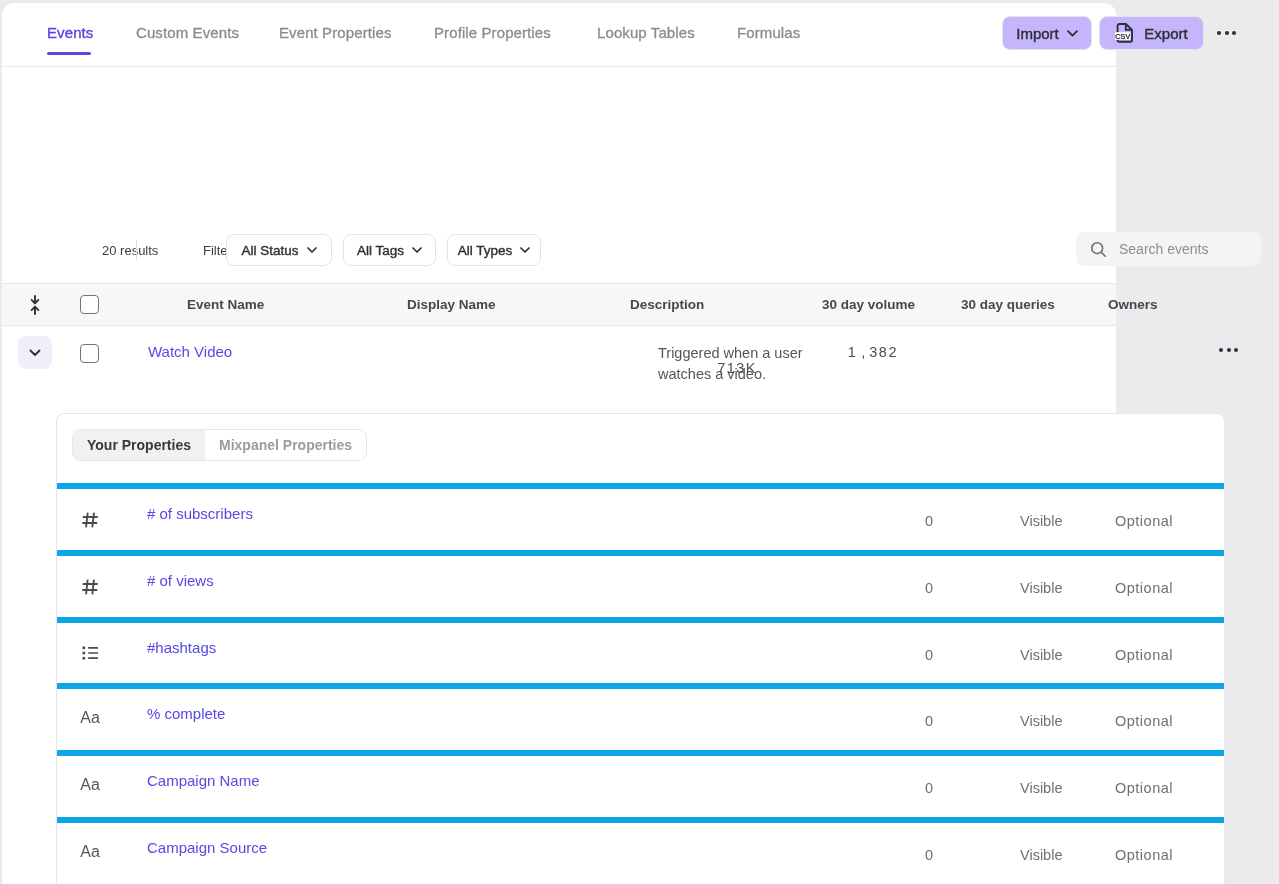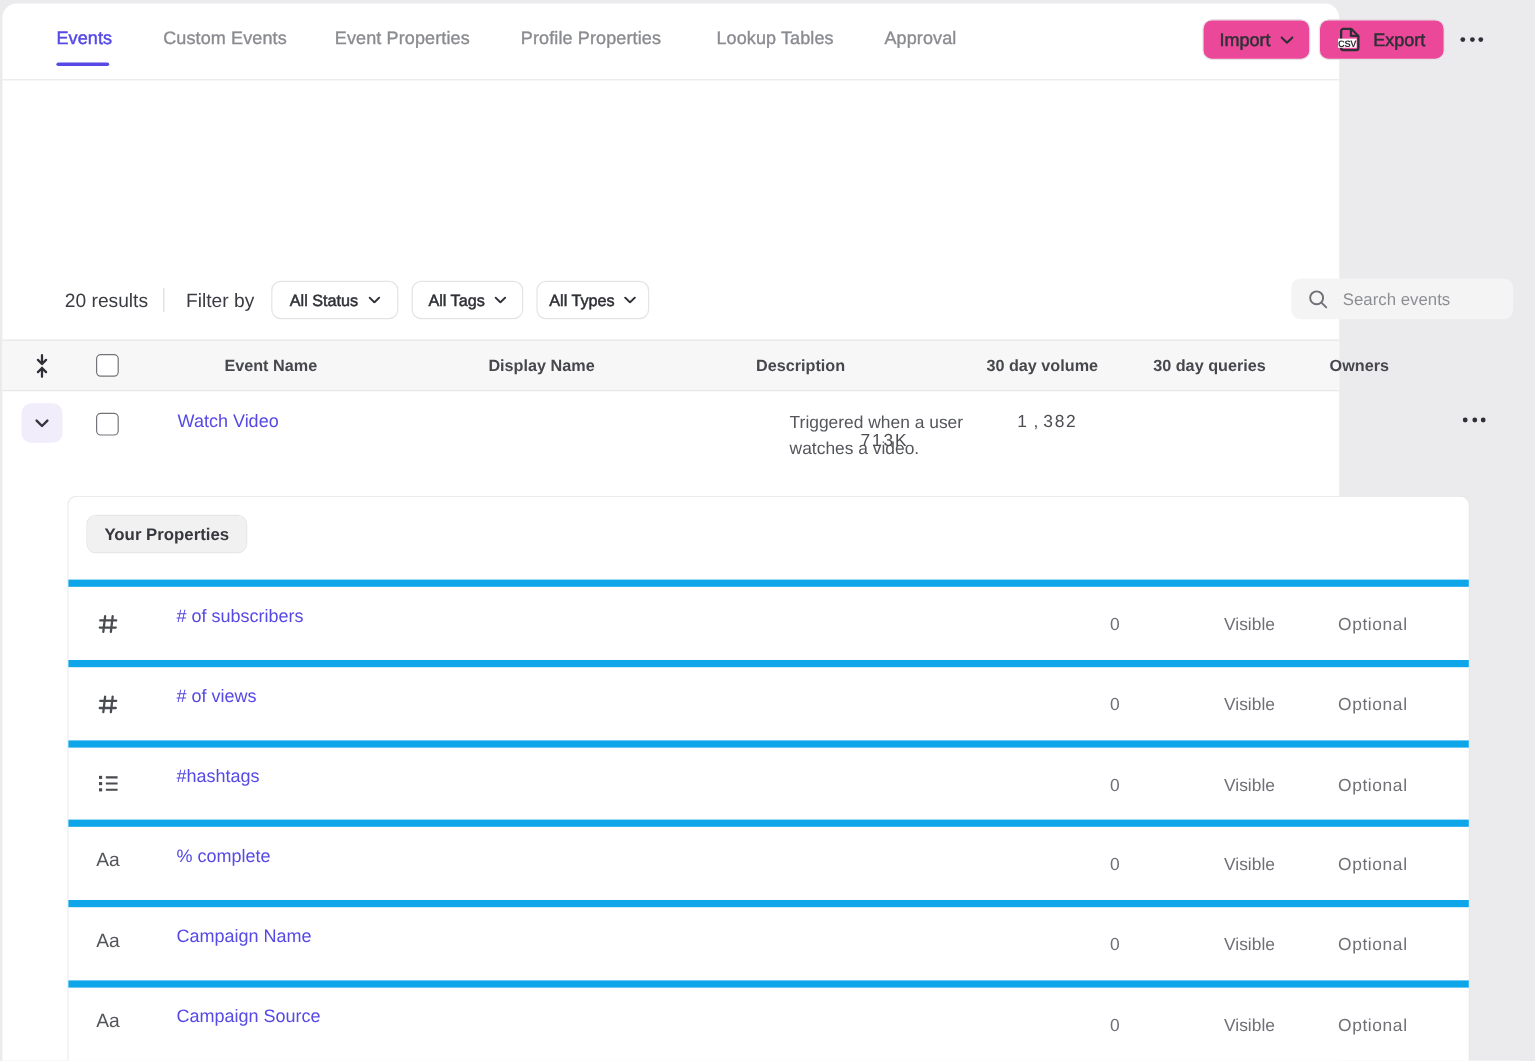--- a/index.html
+++ b/index.html
@@ -8,30 +8,30 @@
 #page { position:relative; width:1118px; height:884px; }
 .card { position:absolute; left:2px; right:2px; top:3px; bottom:0; background:#fff; border-radius:12px 12px 0 0; }
 .abs { position:absolute; }
 
 
 .navtab { position:absolute; top:24px; font-size:15px; font-weight:400; color:#8a8b90; -webkit-text-stroke:0.3px #8a8b90; letter-spacing:.1px; }
 .navtab.active { color:#5649e5; -webkit-text-stroke:0.4px #5649e5; }
 .nav-underline { position:absolute; left:47px; top:52px; width:44px; height:3px; border-radius:2px; background:#5649e5; }
 .navline { position:absolute; left:2px; right:2px; top:66px; height:1px; background:#e9e9eb; }
 
-.btn { position:absolute; display:flex; align-items:center; justify-content:center; background:#ec4899; border:1px solid #e4e4e6; border-radius:8px; font-size:15px; font-weight:400; color:#2f3037; -webkit-text-stroke:0.4px #2f3037; }
+.btn { position:absolute; display:flex; align-items:center; justify-content:center; background:#c4b5fd; border:1px solid #e4e4e6; border-radius:8px; font-size:15px; font-weight:400; color:#2f3037; -webkit-text-stroke:0.4px #2f3037; }
 
 
 .banner { position:absolute; left:27px; top:91px; width:1229px; height:81px; border-radius:10px; background:linear-gradient(90deg, #fbfafc 0%, #f5f1fa 35%, #eae3f7 70%, #e5ddf4 100%); box-shadow:0 4px 14px rgba(120,100,180,.14); }
 .banner h3 { position:absolute; left:19px; top:22px; font-size:14.5px; font-weight:700; color:#55565b; }
 .banner p { position:absolute; left:19px; top:46px; font-size:13px; color:#76777d; }
 .bbtn { position:absolute; top:25px; height:33px; background:#fff; border-radius:8px; display:flex; align-items:center; justify-content:center; font-size:14px; font-weight:400; color:#35363c; -webkit-text-stroke:0.35px #35363c; box-shadow:0 1px 3px rgba(0,0,0,.08); }
 
 
-.ftext { position:absolute; top:243px; font-size:16px; color:#3b3c42; }
+.ftext { position:absolute; top:243px; font-size:13px; color:#3b3c42;margin-left:48px; }
 .fdrop { position:absolute; top:234px; height:32px; border:1px solid #e4e4e6; border-radius:8px; background:#fff; display:flex; align-items:center; justify-content:center; gap:8px; font-size:13.5px; font-weight:400; color:#2f3037; -webkit-text-stroke:0.4px #2f3037; }
 .search { position:absolute; left:1076px; top:232px; width:185px; height:34px; background:#f4f4f5; border-radius:8px; display:flex; align-items:center; }
 .search span { color:#8d8e94; font-size:14px; }
 
 
 .thead { position:absolute; left:2px; right:2px; top:283px; height:43px; background:#f7f7f8; border-top:1px solid #e7e7e9; border-bottom:1px solid #e7e7e9; }
 .hlabel { position:absolute; font-size:13.5px; font-weight:600; color:#47484d; top:297px; }
 .checkbox { position:absolute; width:19px; height:19px; border:1.5px solid #73747a; border-radius:4px; background:#fff; }
 
 
@@ -54,21 +54,21 @@
 </head>
 <body>
 <div id="page">
   <div class="card"></div>
 
   <span class="navtab active" style="left:47px;">Events</span>
   <span class="navtab" style="left:136px;">Custom Events</span>
   <span class="navtab" style="left:279px;">Event Properties</span>
   <span class="navtab" style="left:434px;">Profile Properties</span>
   <span class="navtab" style="left:597px;">Lookup Tables</span>
-  <span class="navtab" style="left:737px;">Approval</span>
+  <span class="navtab" style="left:737px;">Formulas</span>
   <div class="nav-underline"></div>
   <div class="navline"></div>
 
   <div class="btn" style="left:1002px; top:16px; width:90px; height:34px; gap:8px;">Import
     <svg width="11" height="7" viewBox="0 0 11 7" fill="none">
         <path d="M1 1.2 L5.5 5.6 L10 1.2" stroke="#2f3037" stroke-width="1.8" stroke-linecap="round" stroke-linejoin="round"></path>
       </svg>
   </div>
   <div class="btn" style="left:1099px; top:16px; width:105px; height:34px; gap:9px;">
     <svg width="20" height="22" viewBox="0 0 20 22" fill="none">
@@ -137,20 +137,21 @@
   <span class="abs" style="right:220px; top:344px; font-size:14.5px; color:#4d4e53; letter-spacing:1.5px;">1<span style="margin:0 4px; letter-spacing:0;">,</span>382</span>
   <div class="dots abs" style="left:1219px; top:348px;">
       <i></i>
       <i></i>
       <i></i>
     </div>
 
   <div class="panel">
     <div class="seg">
       <div class="on">Your Properties</div>
+      <div class="off">Mixpanel Properties</div>
     </div>
     <div class="prow" style="top:69px;">
       <span class="picon" style="top:23px;"><svg width="16" height="16" viewBox="0 0 16 16" fill="none">
             <path d="M5.6 1.5 L4.1 14.5 M11.9 1.5 L10.4 14.5 M1.5 5 H15 M1 11 H14.5" stroke="#4a4b50" stroke-width="1.9" stroke-linecap="round"></path>
           </svg></span>
       <span class="pname"># of subscribers</span>
       <span class="pval" style="left:868px;">0</span>
       <span class="pval" style="left:963px;">Visible</span>
       <span class="pval" style="left:1058px; letter-spacing:0.5px;">Optional</span>
     </div>

